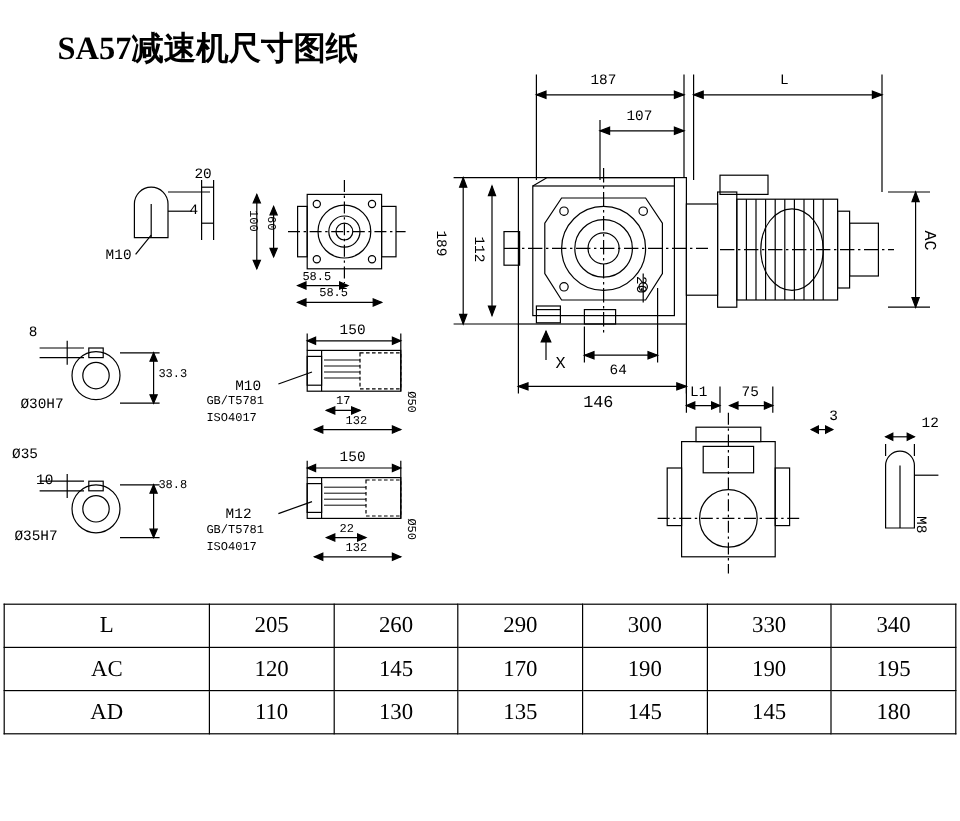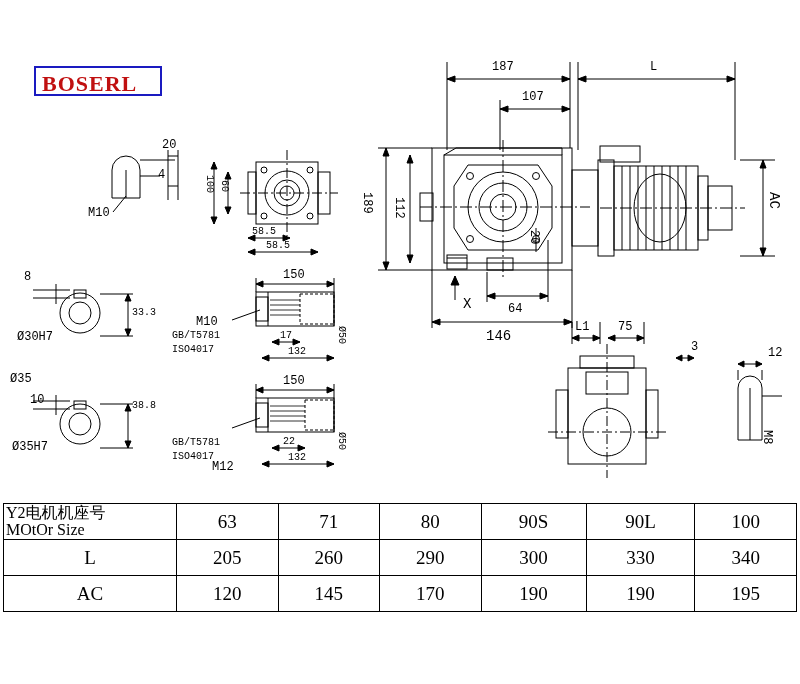--- a/index.html
+++ b/index.html
@@ -59,24 +59,22 @@
   .tbl td.head{width:170px;}
   .tbl td.hdr2{line-height:1.05;font-size:16px;text-align:left;padding-left:2px;}
   .tbl td.hdr2 .l1{font-size:16px;}
   .tbl td.hdr2 .l2{font-size:16px;}
 </style>
 </head>
 <body>
 
 <div class="page">
 
-
-  <div class="logo">
-    <span>BOSERL</span>
-  </div>
+  <div class="title">SA57减速机尺寸图纸</div>
+
 
   <svg width="800" height="684">
     <g stroke="#000" fill="none" stroke-width="1">
 
       <line x1="447" y1="79" x2="570" y2="79"></line>
       <line x1="447" y1="62" x2="447" y2="150"></line>
       <line x1="570" y1="62" x2="570" y2="148"></line>
       <path d="M447 79 l8 -3 v6 z" fill="#000"></path>
       <path d="M570 79 l-8 -3 v6 z" fill="#000"></path>
 
@@ -356,62 +354,59 @@
 
   <div class="lbl" style="left:283px;top:268px;">150</div>
   <div class="lbl" style="left:196px;top:315px;">M10</div>
   <div class="lbl s" style="left:172px;top:330px;">GB/T5781</div>
   <div class="lbl s" style="left:172px;top:344px;">ISO4017</div>
   <div class="lbl s" style="left:280px;top:330px;">17</div>
   <div class="lbl s" style="left:288px;top:346px;">132</div>
   <div class="lbl s vert" style="left:336px;top:326px;">Ø50</div>
 
   <div class="lbl" style="left:283px;top:374px;">150</div>
-  <div class="lbl" style="left:212px;top:422px;margin-top:38px;">M12</div>
+  <div class="lbl" style="left:188px;top:422px;">M12</div>
   <div class="lbl s" style="left:172px;top:437px;">GB/T5781</div>
   <div class="lbl s" style="left:172px;top:451px;">ISO4017</div>
   <div class="lbl s" style="left:283px;top:436px;">22</div>
   <div class="lbl s" style="left:288px;top:452px;">132</div>
   <div class="lbl s vert" style="left:336px;top:432px;">Ø50</div>
 
   <div class="lbl" style="left:575px;top:320px;">L1</div>
   <div class="lbl" style="left:618px;top:320px;">75</div>
   <div class="lbl" style="left:691px;top:340px;">3</div>
 
   <div class="lbl" style="left:768px;top:346px;text-align:right;">12</div>
   <div class="lbl vert" style="left:760px;top:430px;">M8</div>
 
   <table class="tbl">
     <tbody>
-      <tr>
-        <td class="head hdr2">
-          <div class="l1">Y2电机机座号</div>
-          <div class="l2">MOtOr Size</div>
-        </td>
-        <td>63</td>
-        <td>71</td>
-        <td>80</td>
-        <td>90S</td>
-        <td>90L</td>
-        <td>100</td>
-      </tr>
       <tr>
         <td class="head">L</td>
         <td>205</td>
         <td>260</td>
         <td>290</td>
         <td>300</td>
         <td>330</td>
         <td>340</td>
       </tr>
       <tr>
         <td class="head">AC</td>
         <td>120</td>
         <td>145</td>
         <td>170</td>
         <td>190</td>
         <td>190</td>
         <td>195</td>
       </tr>
+      <tr>
+        <td class="head">AD</td>
+        <td>110</td>
+        <td>130</td>
+        <td>135</td>
+        <td>145</td>
+        <td>145</td>
+        <td>180</td>
+      </tr>
     </tbody>
   </table>
 
 </div>
 
 </body></html>

